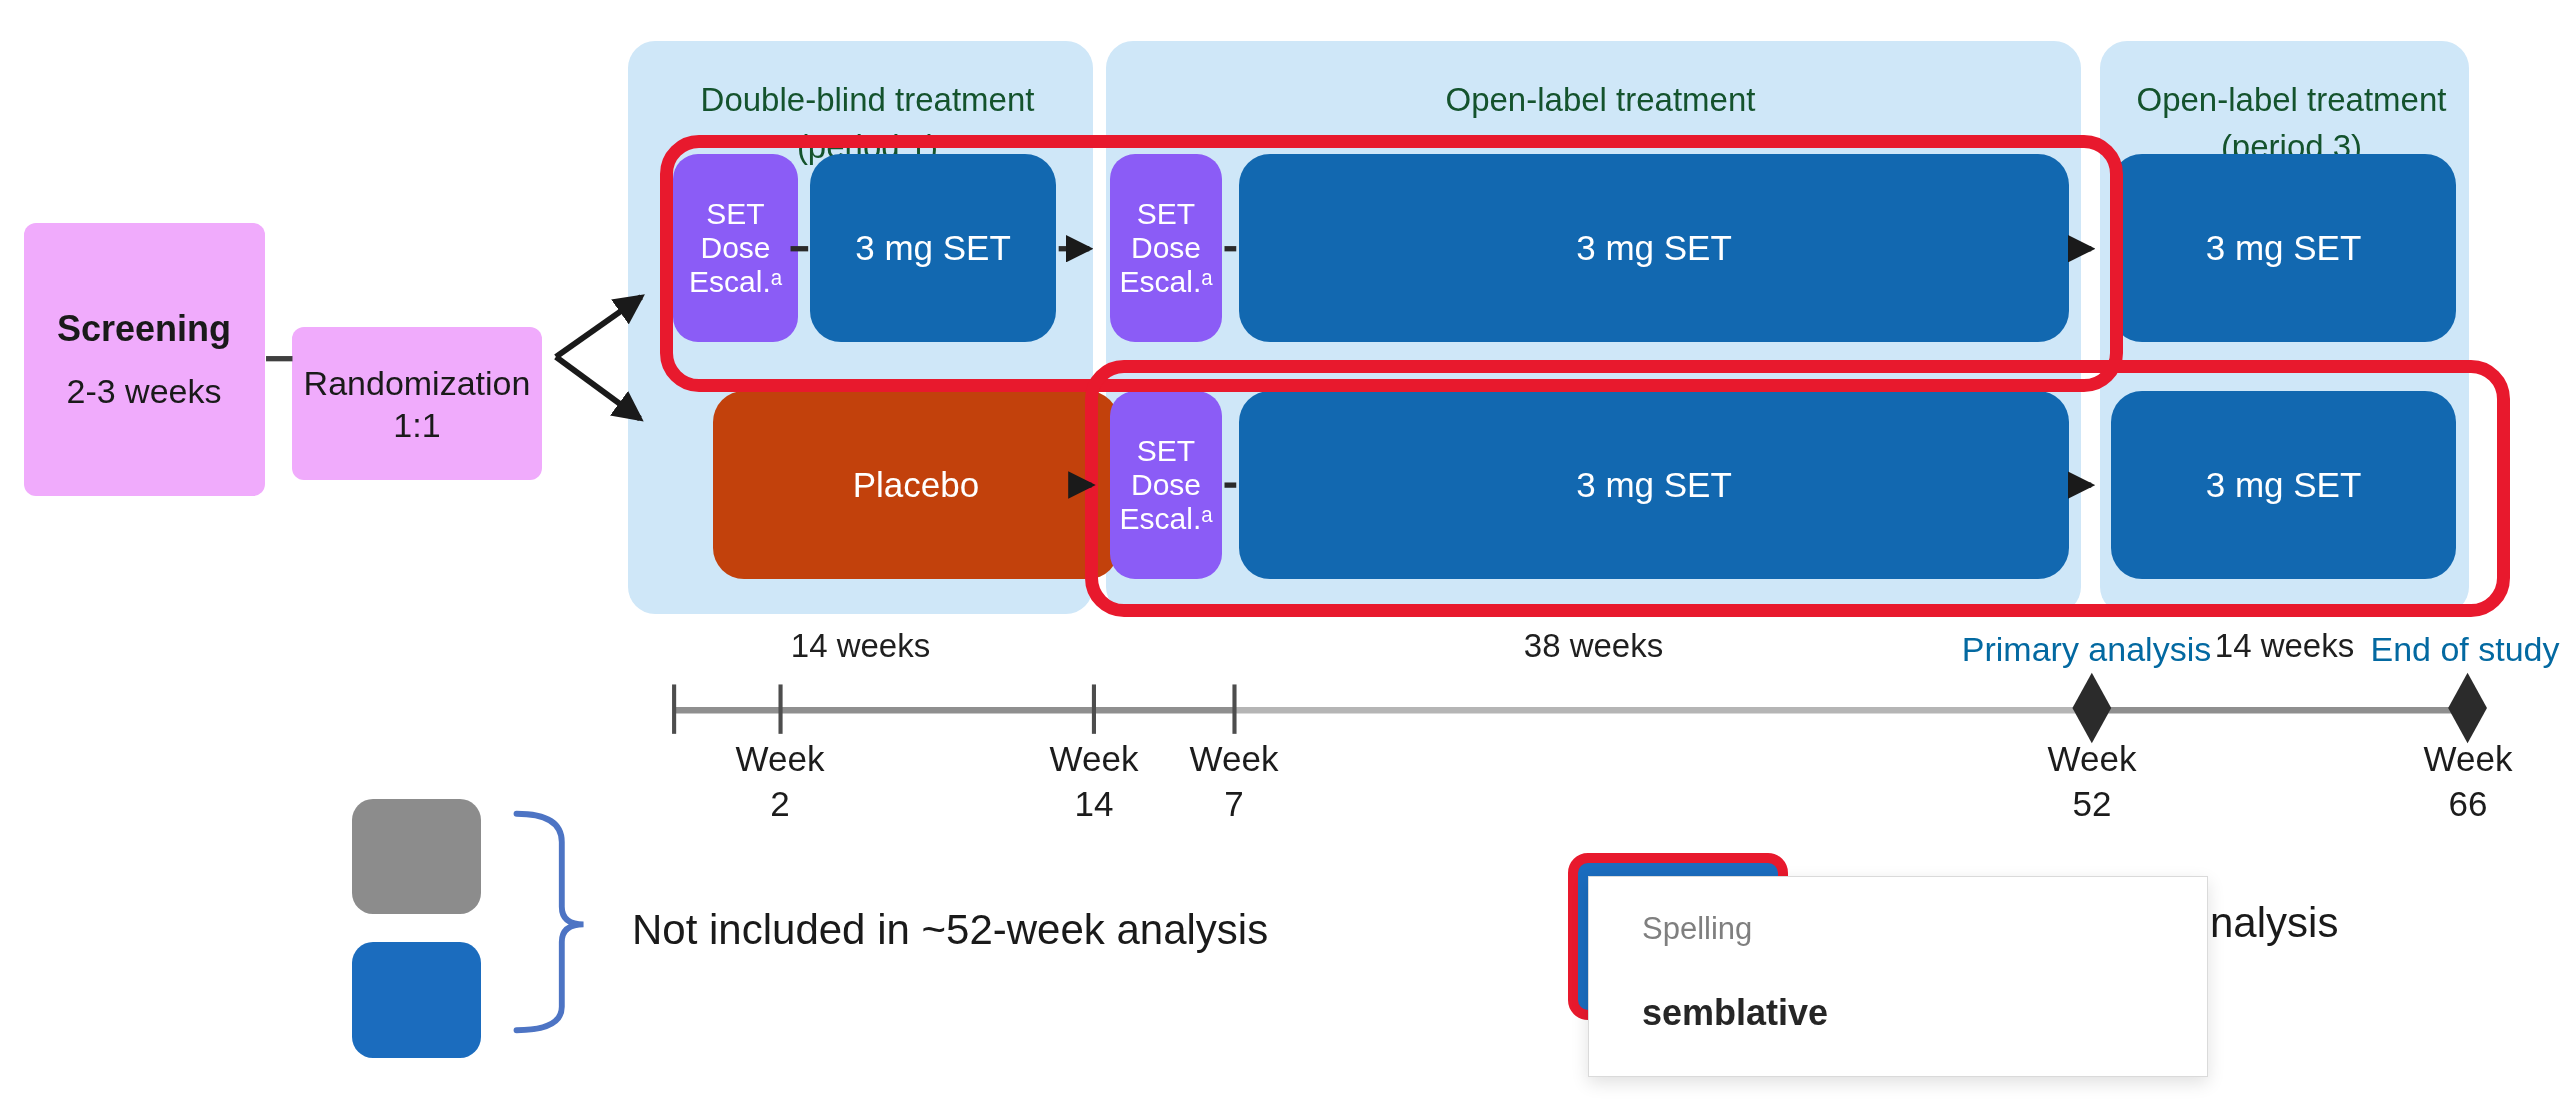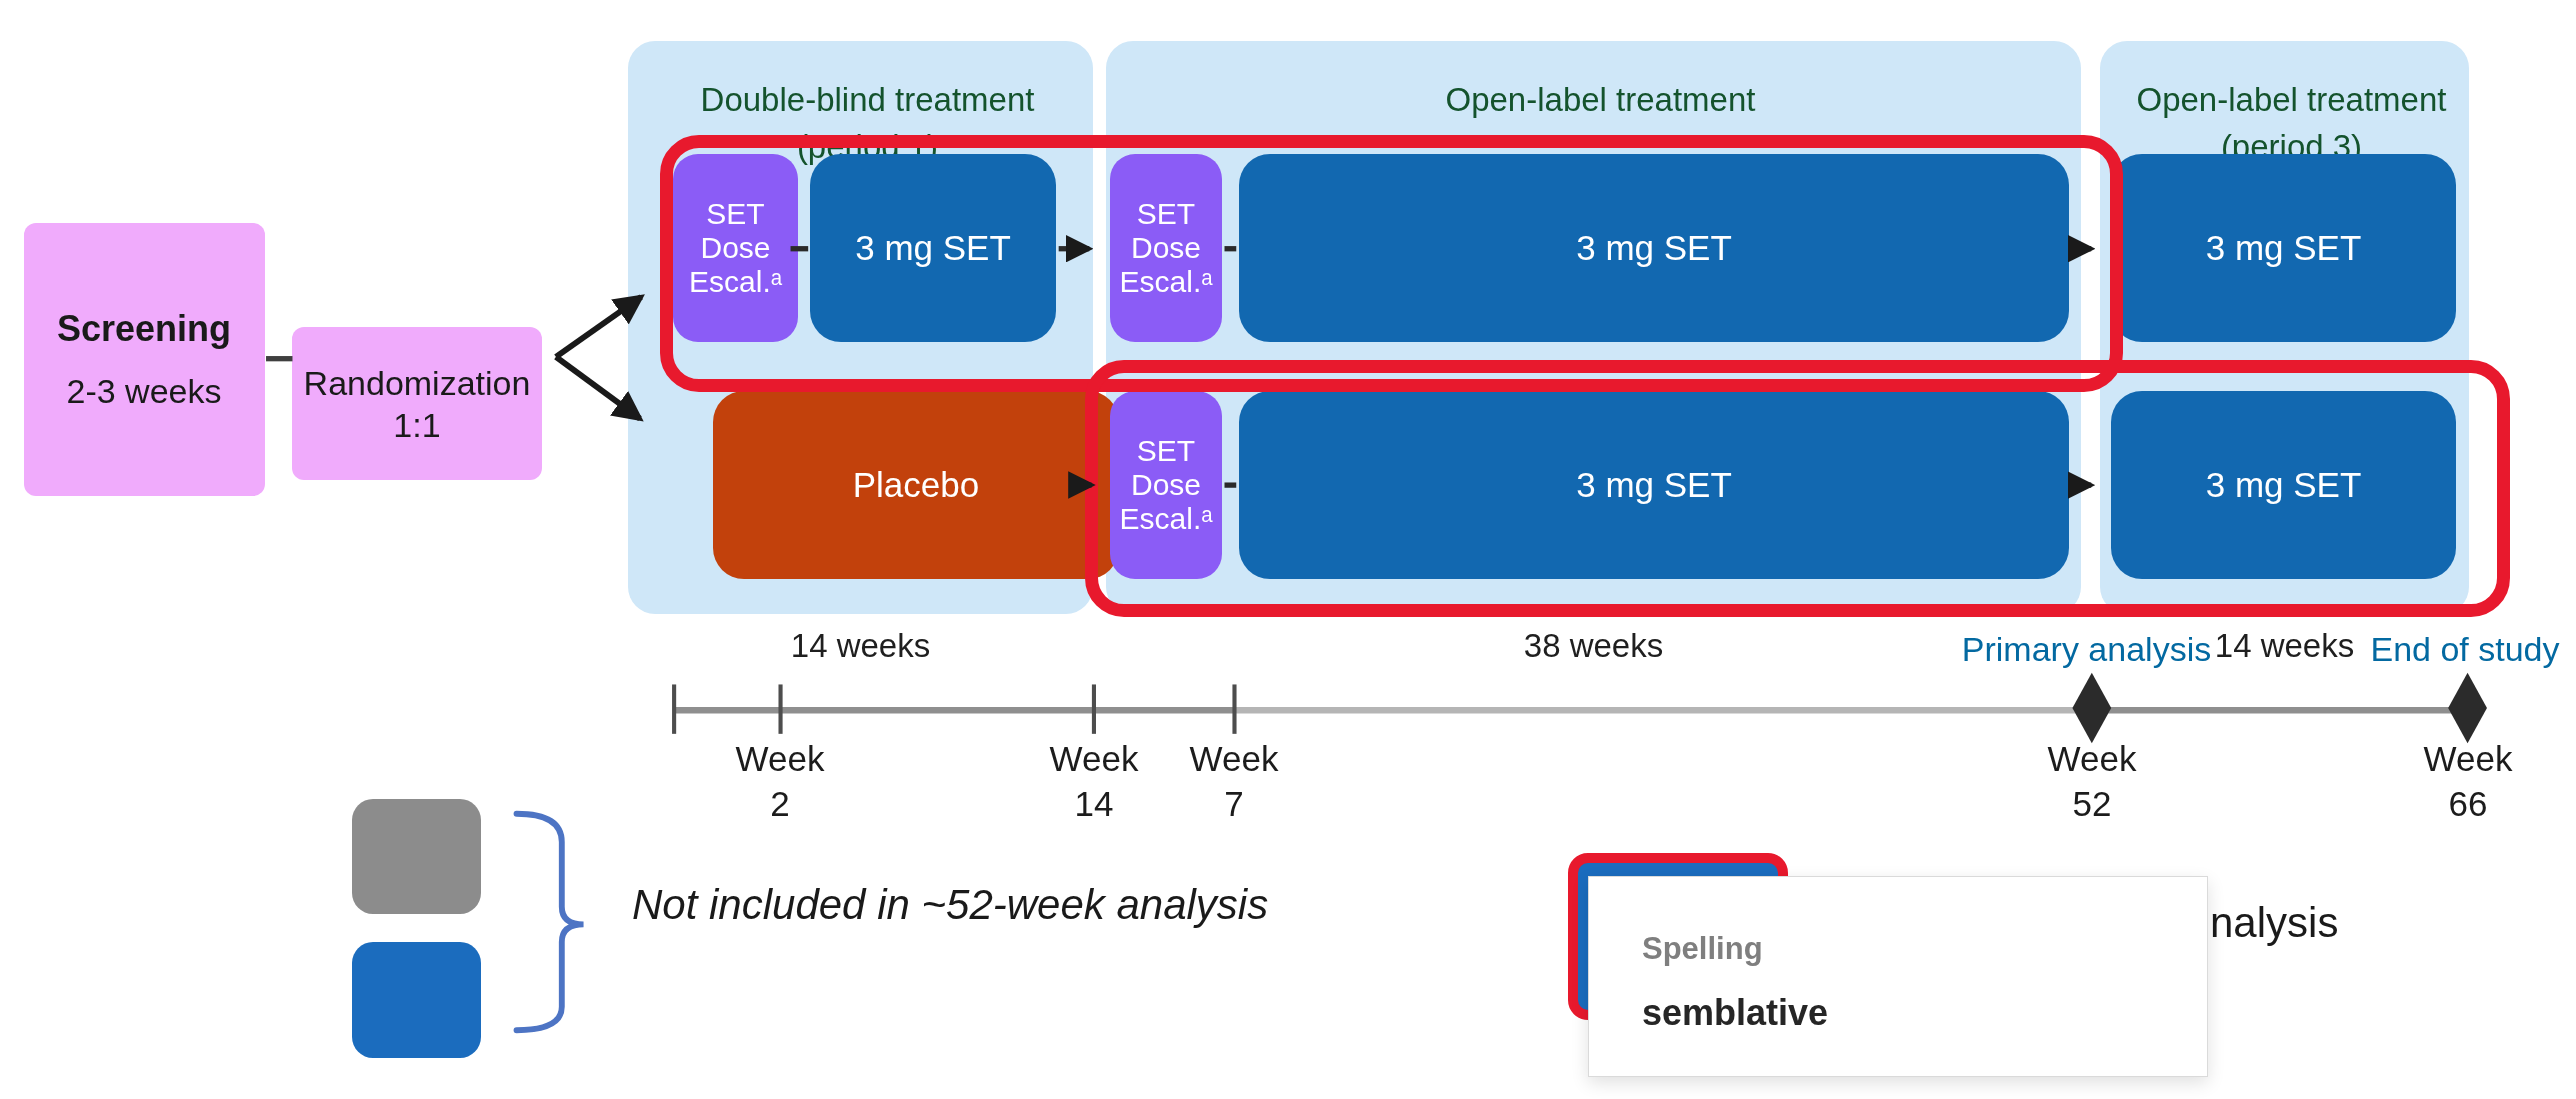--- a/index.html
+++ b/index.html
@@ -35,21 +35,21 @@
 
   
   .legend-swatch{position:absolute;width:129px;border-radius:21px;z-index:2;}
   .legend-label{position:absolute;font-size:42px;color:#1a1a1a;z-index:2;}
   .legend-redbox{position:absolute;left:1568px;top:853px;width:200px;height:147px;background:#1b6cbe;
     border:10px solid #e8192d;border-radius:20px;z-index:5;}
 
   
   .popup{position:absolute;left:1588px;top:876px;width:618px;height:199px;background:#ffffff;
     border:1.2px solid #dadada;box-shadow:0 5.9px 16.5px rgba(0,0,0,0.12);z-index:8;}
-  .popup-header{position:absolute;left:53px;top:34px;font-size:31px;font-weight:700;color:#7f7f7f;margin-top:20px;}
+  .popup-header{position:absolute;left:53px;top:34px;font-size:31px;font-weight:400;color:#7f7f7f;}
   .popup-item{position:absolute;left:53px;top:115px;font-size:36px;font-weight:600;color:#262626;cursor:default;}
 </style>
 </head>
 <body>
 
 <div id="canvas">
 
   <div class="abs gray-box center-col" style="left:23.5px;top:223px;width:241px;height:273px;gap:22.3px;">
     <div style="font-size:36px;font-weight:bold;">Screening</div>
     <div style="font-size:34px;">2-3 weeks</div>
@@ -161,21 +161,21 @@
     <div>Week</div>
     <div>52</div>
   </div>
   <div class="week-mark" style="left:2380px;top:736px;">
     <div>Week</div>
     <div>66</div>
   </div>
 
   <div class="legend-swatch" style="left:352px;top:799px;height:115px;background:#8c8c8c;"></div>
   <div class="legend-swatch" style="left:352px;top:942px;height:116px;background:#1b6cbe;"></div>
-  <div class="legend-label" style="left:632px;top:881px;font-style:italic;">Not included in ~52-week analysis</div>
+  <div class="legend-label" style="left:632px;top:906px;">Not included in ~52-week analysis</div>
 
   <div class="legend-redbox"></div>
   <div class="legend-label" style="left:2210px;top:899px;">nalysis</div>
 
   <div class="popup">
     <div class="popup-header">Spelling</div>
     <div class="popup-item">semblative</div>
   </div>
 
 </div>

